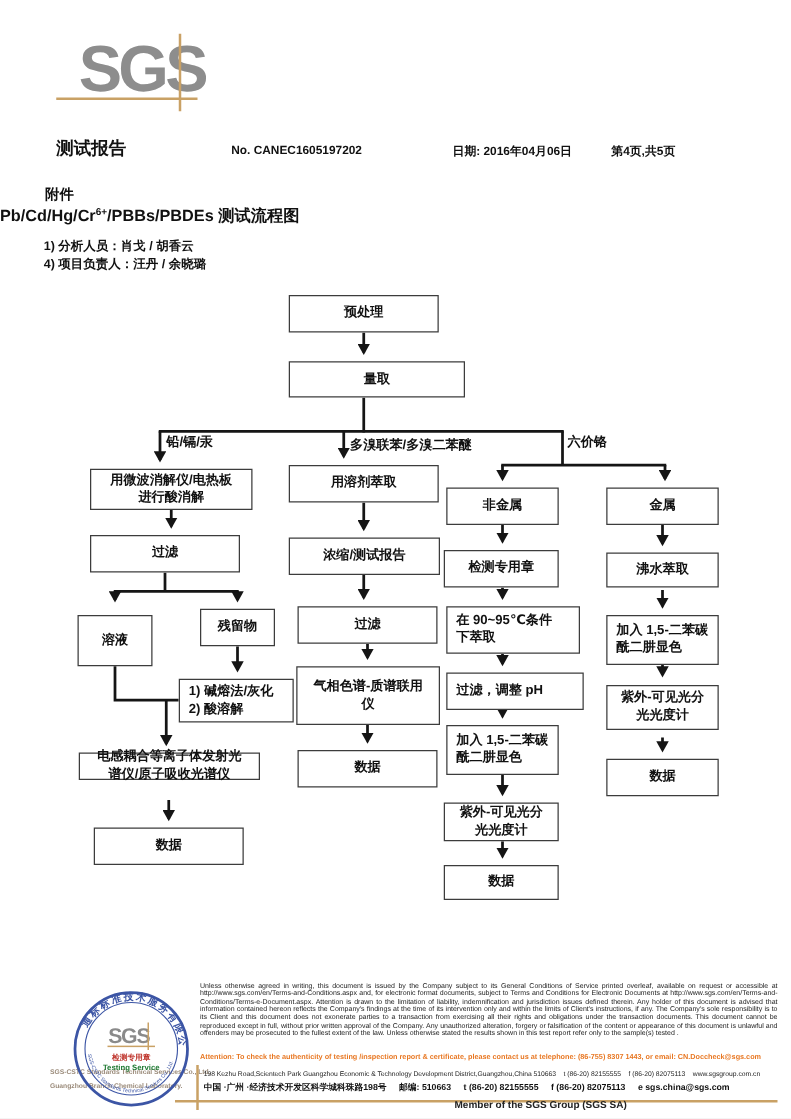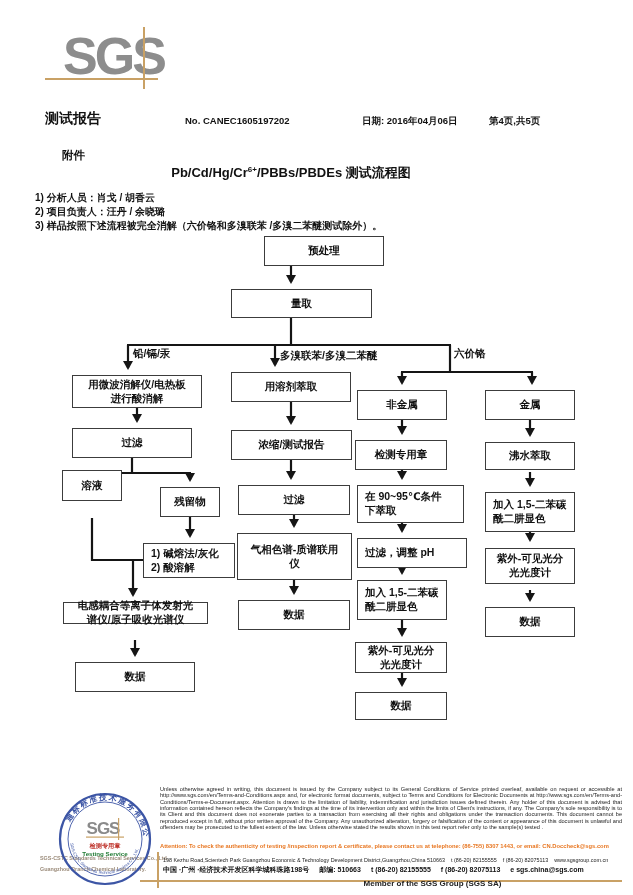--- a/index.html
+++ b/index.html
@@ -10,22 +10,22 @@
   
   .logo-text{position:absolute;left:63px;top:30px;font-size:52px;font-weight:bold;
     color:#8d8d8d;letter-spacing:-3px;line-height:1;}
   .logo-vline{position:absolute;left:143px;top:27px;width:2px;height:62px;background:#c9a165;}
   .logo-hline{position:absolute;left:45px;top:78px;width:113px;height:2px;background:#c9a165;}
   .report-title{position:absolute;left:45px;top:110px;font-size:14px;font-weight:bold;}
   .hdr-no{position:absolute;left:185px;top:115px;font-size:9.5px;font-weight:600;}
   .hdr-date{position:absolute;left:362px;top:115px;font-size:9.5px;font-weight:600;}
   .hdr-page{position:absolute;left:489px;top:115px;font-size:9.5px;font-weight:600;}
   
-  .attach-label{position:absolute;left:62px;top:148px;font-size:11.5px;font-weight:bold;}
-  .flow-title{position:absolute;left:0;top:164px;width:582px;text-align:center;
+  .attach-label{position:absolute;left:36px;top:148px;font-size:11.5px;font-weight:bold;}
+  .flow-title{position:absolute;left:0;top:164px;width:582px;text-align:left;
     font-size:13px;font-weight:bold;}
   .flow-title sup{font-size:8px;}
   .notes{position:absolute;left:35px;top:191px;font-size:10px;font-weight:600;line-height:14px;}
   
   .chart-svg{position:absolute;left:0;top:0;width:633px;height:760px;pointer-events:none;}
   .node{position:absolute;border:1.5px solid #3c3c3c;background:#fff;display:flex;
     align-items:center;justify-content:center;text-align:center;font-size:10.5px;
     font-weight:600;line-height:1.3;white-space:pre-line;box-sizing:border-box;}
   .node.left-align{justify-content:flex-start;text-align:left;padding-left:7px;}
   .branch-label{position:absolute;font-size:10.5px;font-weight:bold;white-space:nowrap;}
@@ -60,22 +60,21 @@
   <div class="logo-hline"></div>
   <div class="report-title">测试报告</div>
   <div class="hdr-no">No. CANEC1605197202</div>
   <div class="hdr-date">日期: 2016年04月06日</div>
   <div class="hdr-page">第4页,共5页</div>
 
   <div class="attach-label">附件</div>
   <div class="flow-title"><span>Pb/Cd/Hg/Cr</span><sup>6+</sup><span>/PBBs/PBDEs 测试流程图</span></div>
   <div class="notes">
     <div>1) 分析人员：肖戈 / 胡香云</div>
-    <div>2) 项目负责人：汪丹 / 余晓璐</div>
-    <div>3) 样品按照下述流程被完全消解（六价铬和多溴联苯 /多溴二苯醚测试除外）。</div>
+    <div>4) 项目负责人：汪丹 / 余晓璐</div>
   </div>
 
   <svg class="chart-svg" viewBox="0 0 633 760" xmlns="http://www.w3.org/2000/svg">
     <defs>
       <marker id="ah" markerUnits="userSpaceOnUse" markerWidth="10" markerHeight="10" refX="7" refY="5" orient="auto">
         <path d="M0,0 L9,5 L0,10 z" fill="#151515"></path>
       </marker>
     </defs>
     <g stroke="#151515" stroke-width="2.2" fill="none">
       <path d="M291 266 V282" marker-end="url(#ah)"></path>
@@ -114,27 +113,27 @@
       <path d="M530 472 V485" marker-end="url(#ah)"></path>
       <path d="M530 532 V540" marker-end="url(#ah)"></path>
       <path d="M530 590 V600" marker-end="url(#ah)"></path>
     </g>
   </svg>
 
   <div class="branch-label" style="left:133px;top:347px;">铅/镉/汞</div>
   <div class="branch-label" style="left:280px;top:349px;">多溴联苯/多溴二苯醚</div>
   <div class="branch-label" style="left:454px;top:347px;">六价铬</div>
 
-  <div class="node" style="left:231px;top:236px;width:120px;height:30px;margin-left:33px;">预处理</div>
+  <div class="node" style="left:231px;top:236px;width:120px;height:30px;">预处理</div>
   <div class="node" style="left:231px;top:289px;width:141px;height:29px;">量取</div>
 
   <div class="node" style="left:72px;top:375px;width:130px;height:33px;">用微波消解仪/电热板
 进行酸消解</div>
   <div class="node" style="left:72px;top:428px;width:120px;height:30px;">过滤</div>
-  <div class="node" style="left:62px;top:470px;width:60px;height:31px;">溶液</div>
+  <div class="node" style="left:62px;top:492px;width:60px;height:41px;">溶液</div>
   <div class="node" style="left:160px;top:487px;width:60px;height:30px;">残留物</div>
   <div class="node left-align" style="left:143px;top:543px;width:92px;height:35px;">1) 碱熔法/灰化
 2) 酸溶解</div>
   <div class="node" style="left:63px;top:602px;width:145px;height:22px;">电感耦合等离子体发射光
 谱仪/原子吸收光谱仪</div>
   <div class="node" style="left:75px;top:662px;width:120px;height:30px;">数据</div>
 
   <div class="node" style="left:231px;top:372px;width:120px;height:30px;">用溶剂萃取</div>
   <div class="node" style="left:231px;top:430px;width:121px;height:30px;">浓缩/测试报告</div>
   <div class="node" style="left:238px;top:485px;width:112px;height:30px;">过滤</div>

